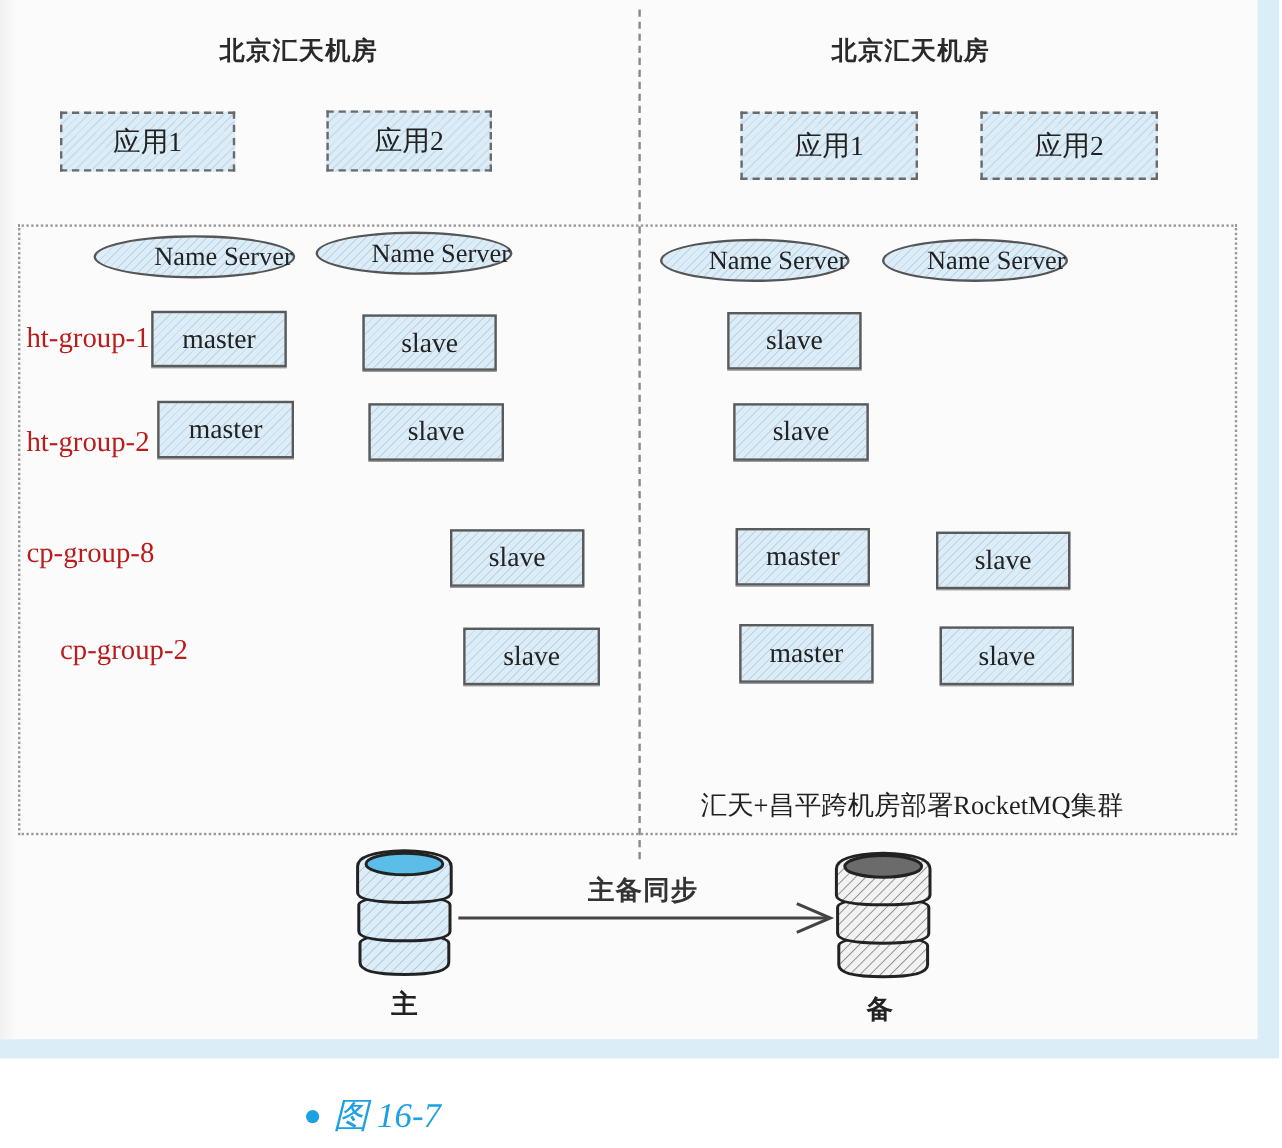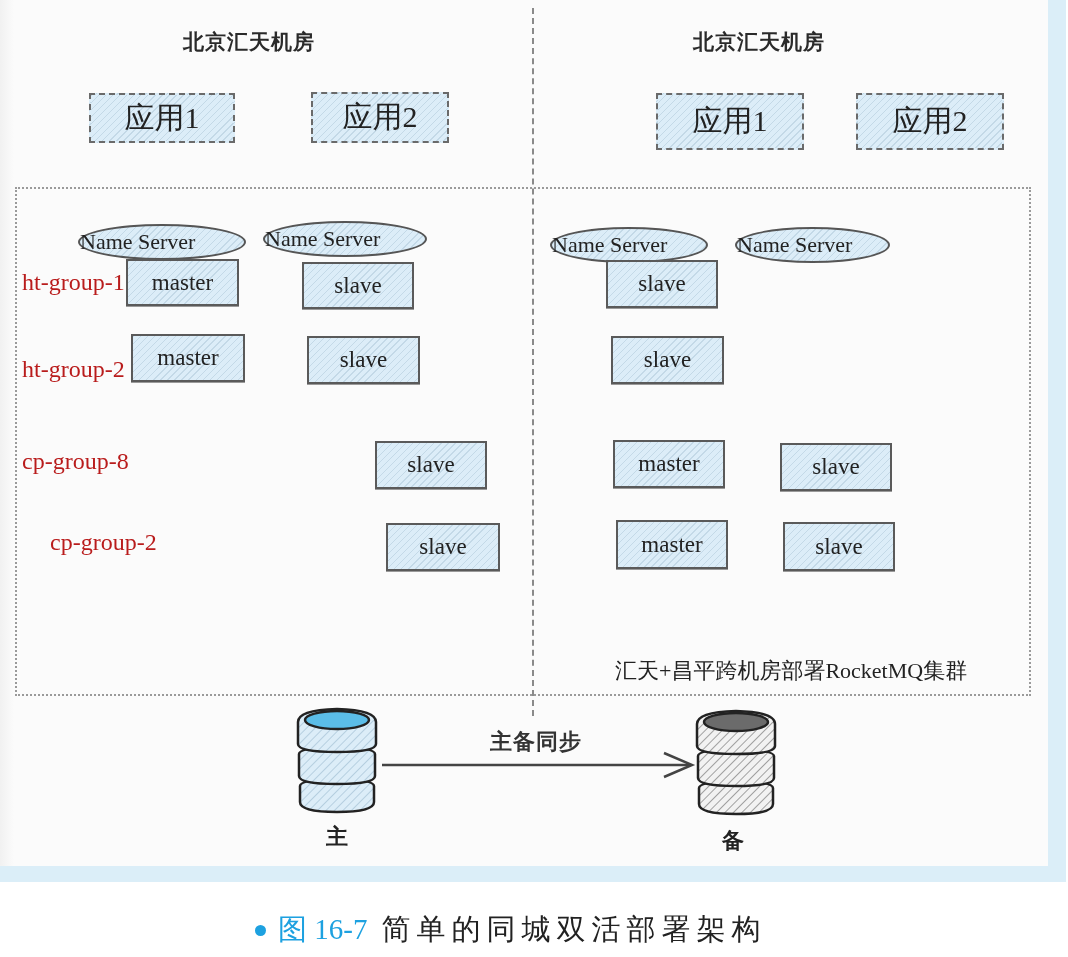--- a/index.html
+++ b/index.html
@@ -36,27 +36,27 @@
     .hatch {
       background-color: #dcedf8;
       background-image: repeating-linear-gradient(135deg,
         rgba(150,180,200,0.35) 0px, rgba(150,180,200,0.35) 1px,
         transparent 1px, transparent 5px);
     }
     .app-box {
       position: absolute; height: 50px; width: 140px;
       border: 2px dashed #6a6a6a; box-sizing: border-box;
       display: flex; align-items: center; justify-content: center;
-      font-size: 30px; color: #222; margin-left: 39px;
+      font-size: 23px; color: #222;
     }
     .ns {
       position: absolute; height: 36px; width: 166px;
       border: 2px solid #555; border-radius: 50%; box-sizing: border-box;
-      display: flex; align-items: center; justify-content: flex-start;
-      font-size: 22px; color: #222; white-space: nowrap; margin-top: 28px;
+      display: flex; align-items: center; justify-content: flex-end;
+      font-size: 22px; color: #222; white-space: nowrap;
     }
     .node {
       position: absolute; height: 46px; width: 110px;
       border: 2px solid #5a5a5a; box-sizing: border-box;
       display: flex; align-items: center; justify-content: center;
       font-size: 23px; color: #222;
       box-shadow: 0 1px 0 #9a9a9a;
     }
     .group-label {
       position: absolute; font-size: 24px; color: #b91c1c; white-space: nowrap;
@@ -77,21 +77,21 @@
       position: absolute;
     }
     .caption {
       position: absolute; top: 910px; left: 255px; white-space: nowrap;
       font-size: 29px; display: flex; align-items: center;
     }
     .caption .bullet {
       display: inline-block; width: 11px; height: 11px; border-radius: 50%;
       background: #1da1e0; margin-right: 12px;
     }
-    .caption .fig-num { color: #1da1e0; font-family: "Liberation Serif", serif; margin-right: 14px; }
+    .caption .fig-num { color: #1da1e0; font-family: "Liberation Serif", serif; margin-right: 40px; font-style: italic; }
     .caption .fig-title { color: #222; letter-spacing: 6px; font-family: "DejaVu Sans", sans-serif; font-weight: 300; }
   </style>
 </head>
 <body>
 
 <div class="panel-border"></div>
 <div class="panel"></div>
 <div class="panel-leftshade"></div>
 
 <div class="divider"></div>
@@ -164,21 +164,21 @@
 <div class="node hatch" style="left:386px; top:523px; width:114px; height:48px;">
     <span>slave</span>
   </div>
 <div class="node hatch" style="left:616px; top:520px; width:112px; height:49px;">
     <span>master</span>
   </div>
 <div class="node hatch" style="left:783px; top:522px; width:112px; height:49px;">
     <span>slave</span>
   </div>
 
-<div class="cluster-caption" style="left:615px; top:656px;">汇天+昌平跨机房部署RocketMQ集群</div>
+<div class="cluster-caption" style="left:584px; top:656px;">汇天+昌平跨机房部署RocketMQ集群</div>
 
 <svg class="db" style="left:294px; top:706px;" viewBox="0 0 86 110">
   <defs>
     <pattern id="hatchBlue" width="6" height="6" patternUnits="userSpaceOnUse" patternTransform="rotate(45)">
       <rect width="6" height="6" fill="#dcedf8"></rect>
       <line x1="0" y1="0" x2="0" y2="6" stroke="#a9c6d8" stroke-width="1.5"></line>
     </pattern>
     <pattern id="hatchGray" width="6" height="6" patternUnits="userSpaceOnUse" patternTransform="rotate(45)">
       <rect width="6" height="6" fill="#f2f2f2"></rect>
       <line x1="0" y1="0" x2="0" y2="6" stroke="#8d8d8d" stroke-width="1.6"></line>
@@ -201,14 +201,13 @@
   <path d="M6 80 Q6 74 43 72 Q80 74 80 80 L80 96 Q80 106 43 106 Q6 106 6 96 Z" fill="url(#hatchGray)" stroke="#222" stroke-width="2.5"></path>
   <path d="M5 48 Q5 42 43 40 Q81 42 81 48 L81 70 Q81 78 43 78 Q5 78 5 70 Z" fill="url(#hatchGray)" stroke="#222" stroke-width="2.5"></path>
   <path d="M4 16 Q4 4 43 3 Q82 4 82 16 L82 38 Q82 46 43 46 Q4 46 4 38 Z" fill="url(#hatchGray)" stroke="#222" stroke-width="2.5"></path>
   <ellipse cx="43" cy="14" rx="32" ry="9" fill="#6b6b6b" stroke="#222" stroke-width="2.5"></ellipse>
 </svg>
 <div class="db-label" style="left:722px; top:826px;">备</div>
 
 <div class="caption">
   <span class="bullet"></span>
   <span class="fig-num">图 16-7</span>
-  <span class="fig-title">简单的同城双活部署架构</span>
 </div>
 
 </body></html>

